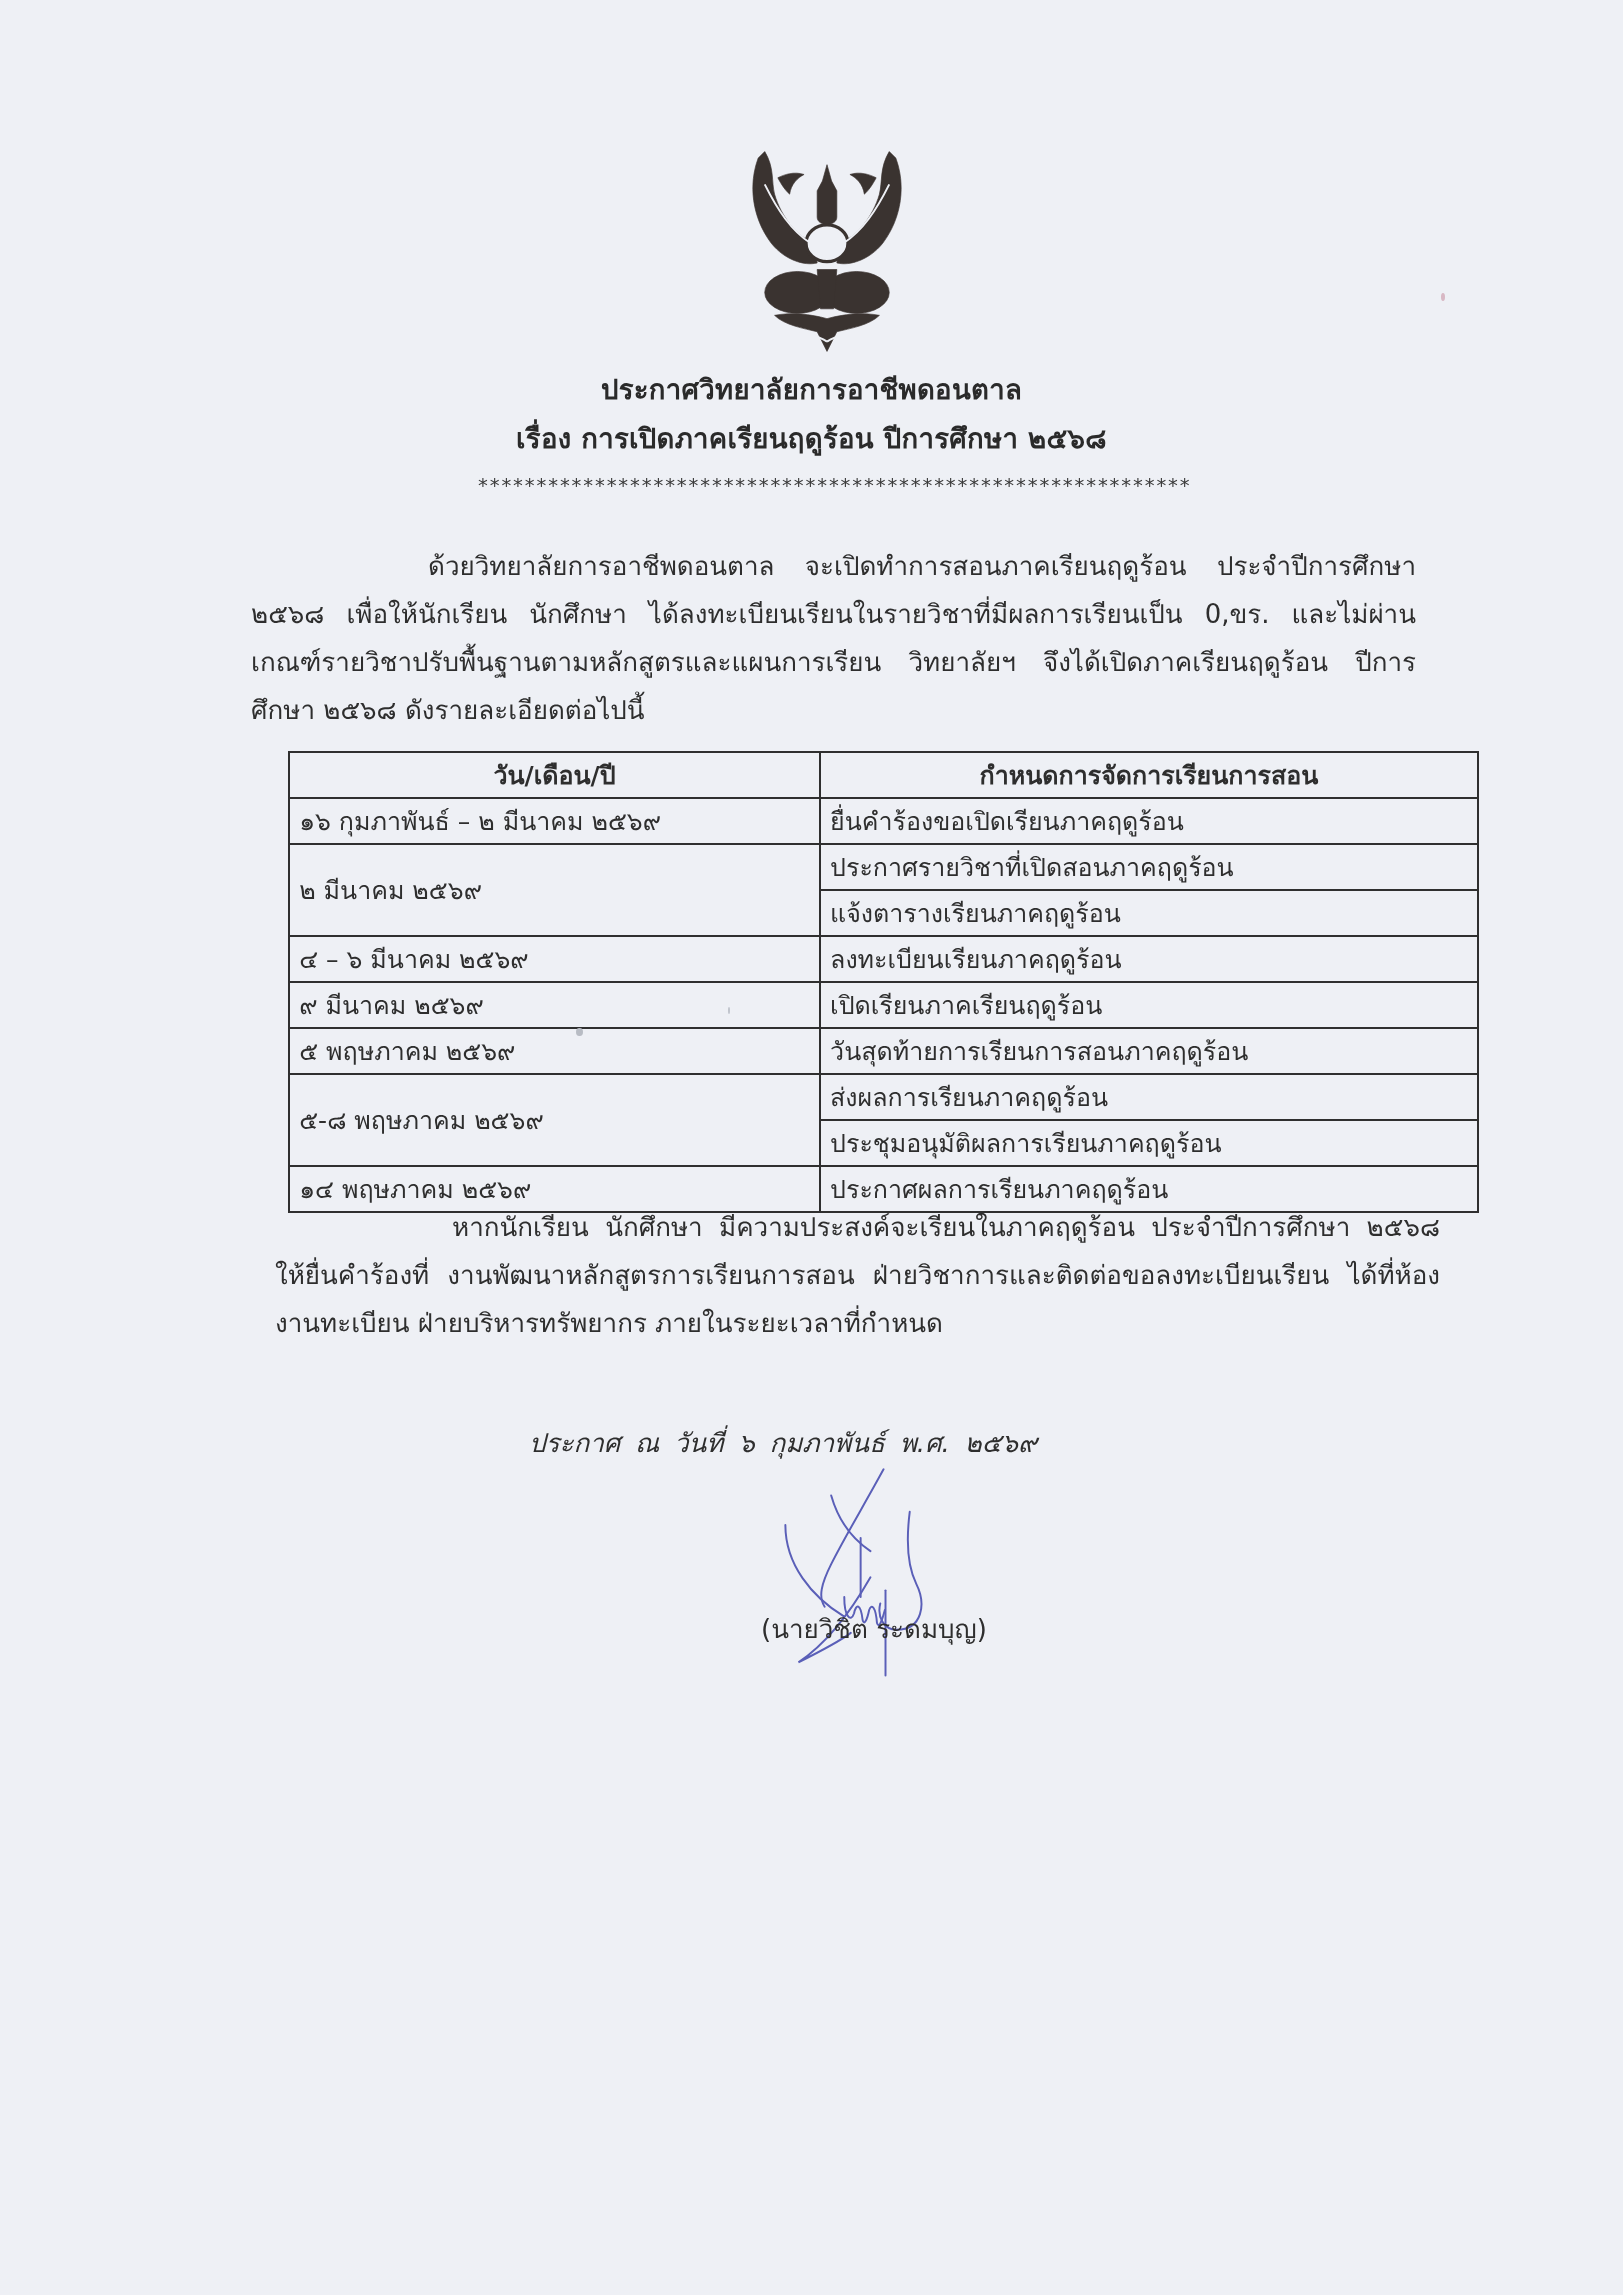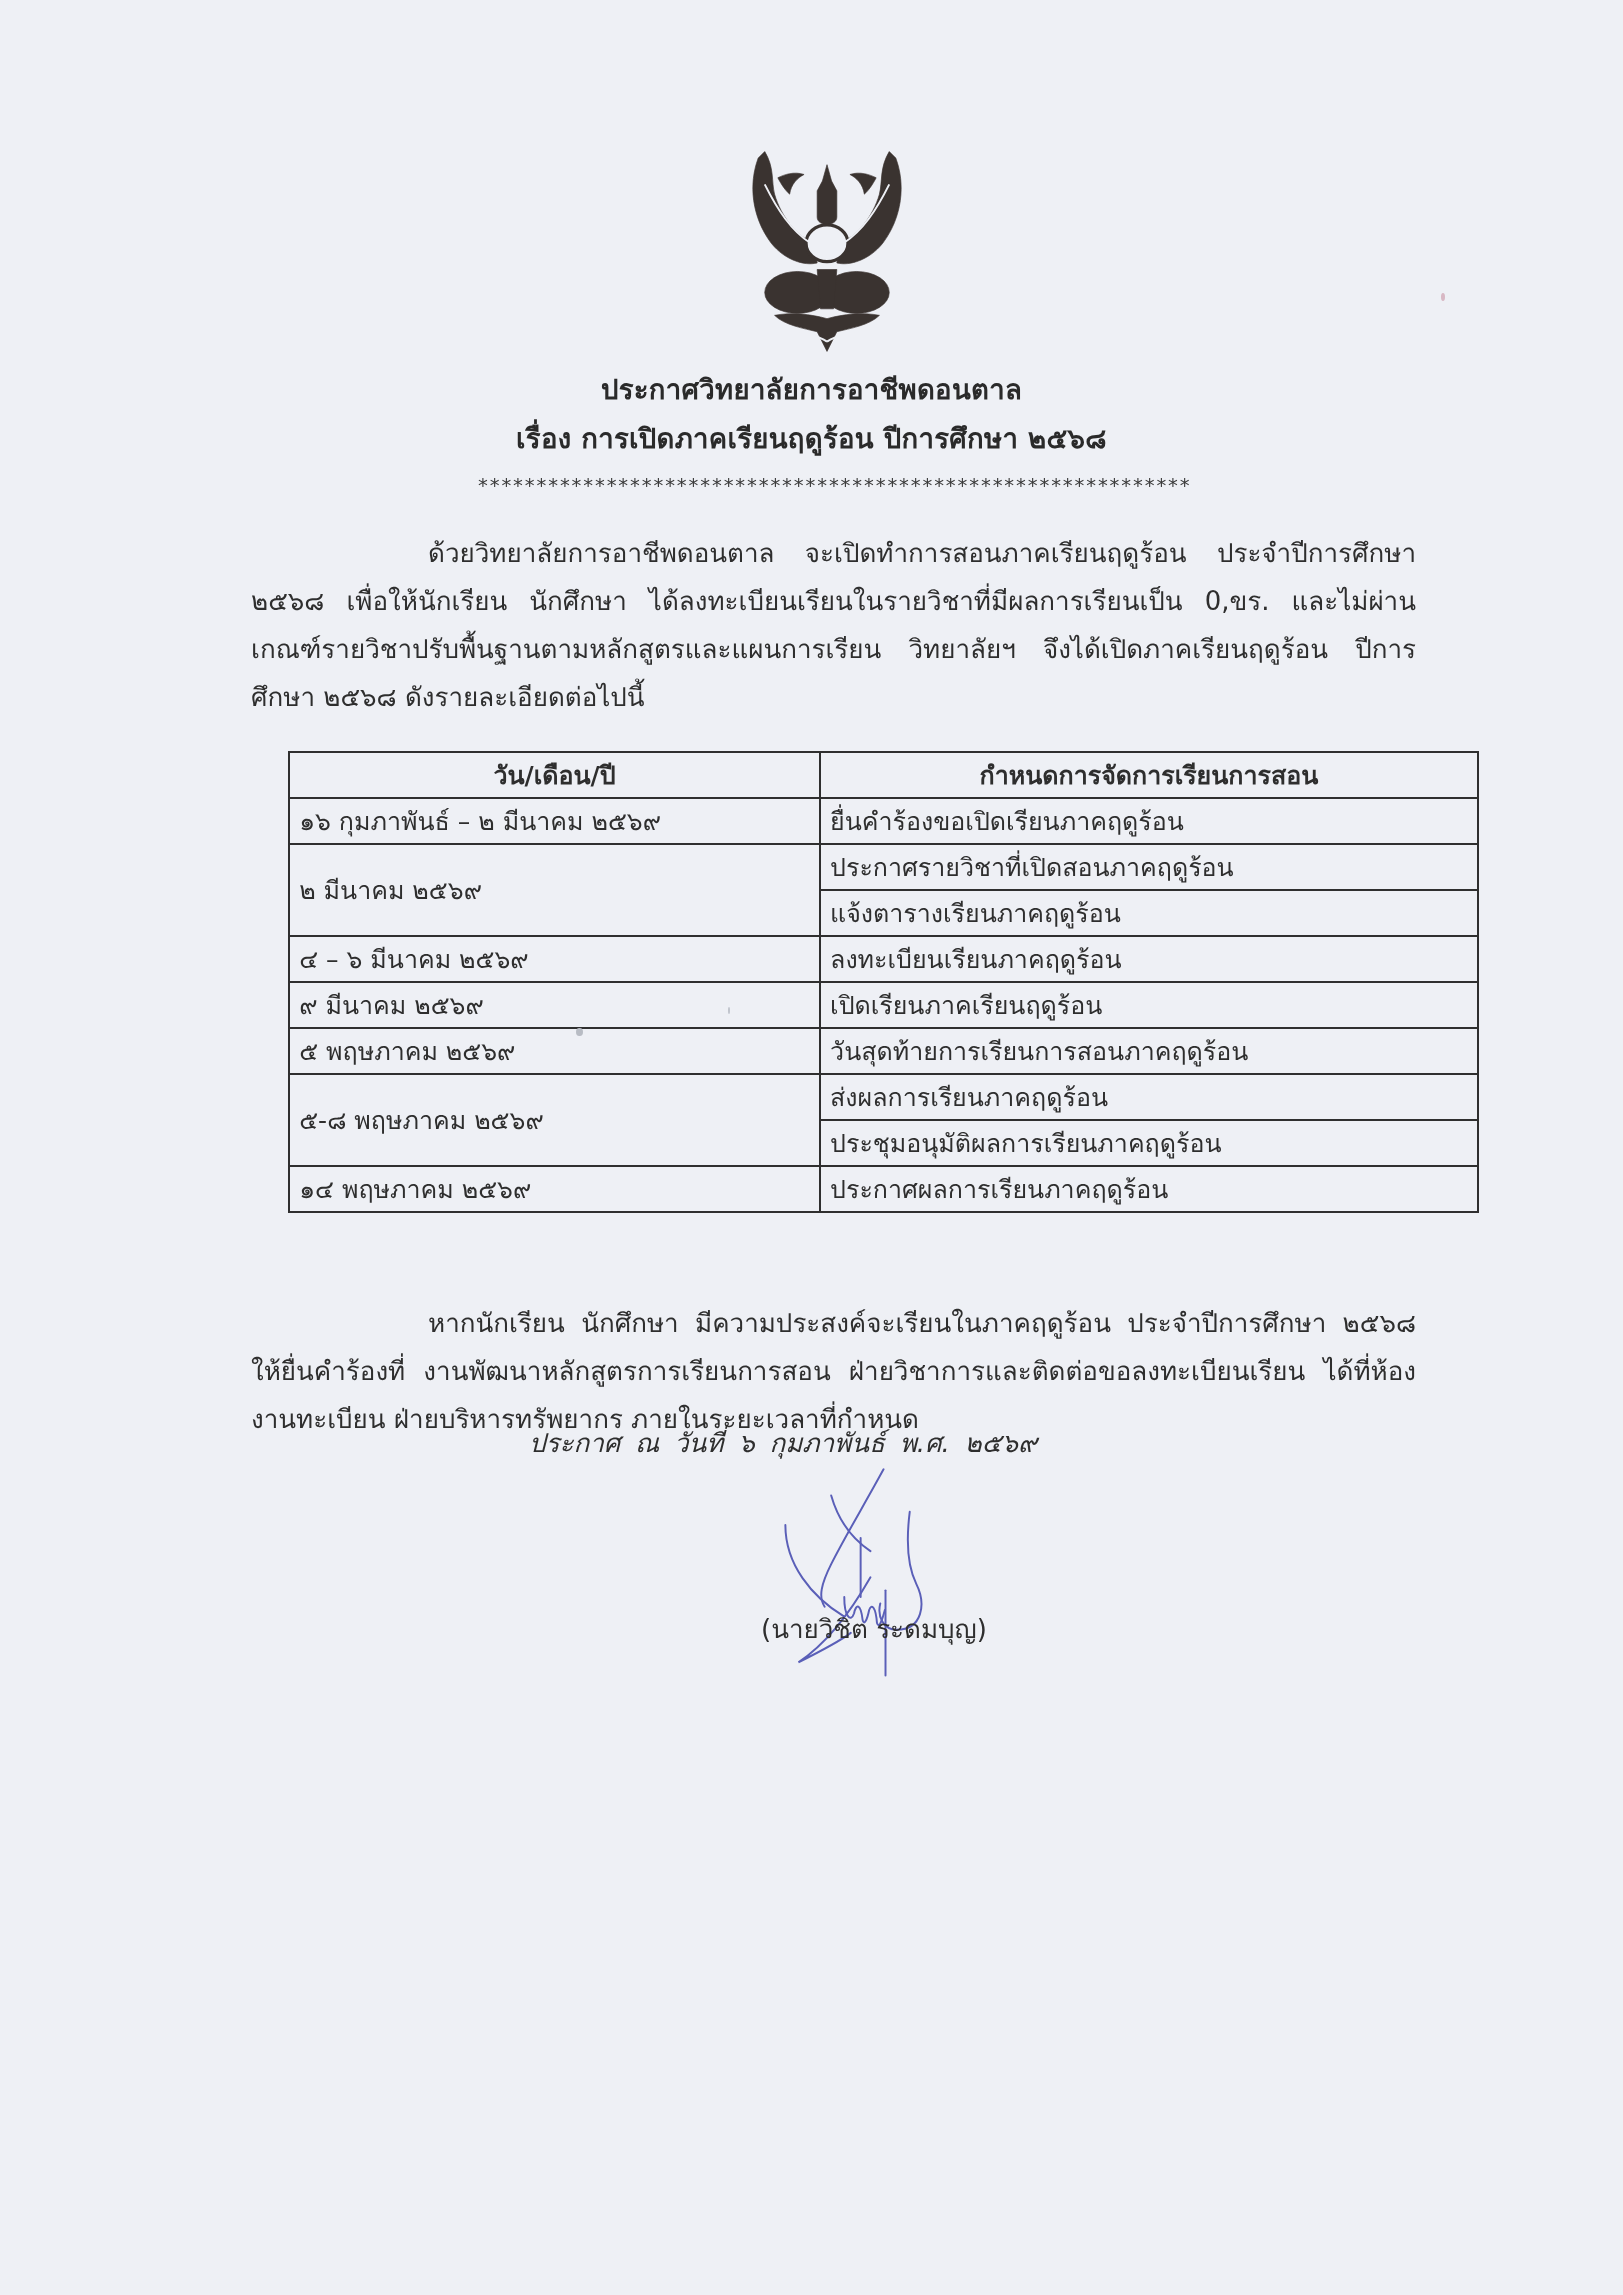--- a/index.html
+++ b/index.html
@@ -31,22 +31,22 @@
     overflow: hidden; white-space: nowrap; letter-spacing: -0.1px;
   }
 
   
   .para {
     left: 251px; width: 1165px;
     font-size: 26px; line-height: 48px; color: #2e2e2e;
     text-align: justify;
   }
   .para .indent { display: inline-block; width: 177px; }
-  #para-1 { top: 529px; }
-  #para-2 { top: 1299px; }
+  #para-1 { top: 542px; }
+  #para-2 { top: 1203px; margin-left: 24px; }
 
   
   #schedule-table {
     left: 288px; top: 751px; width: 1191px;
     border-collapse: collapse;
     font-size: 25px; color: #2e2e2e;
   }
   #schedule-table th, #schedule-table td {
     border: 2px solid #2f2f2f;
     height: 44px; padding: 0 9.2px;

